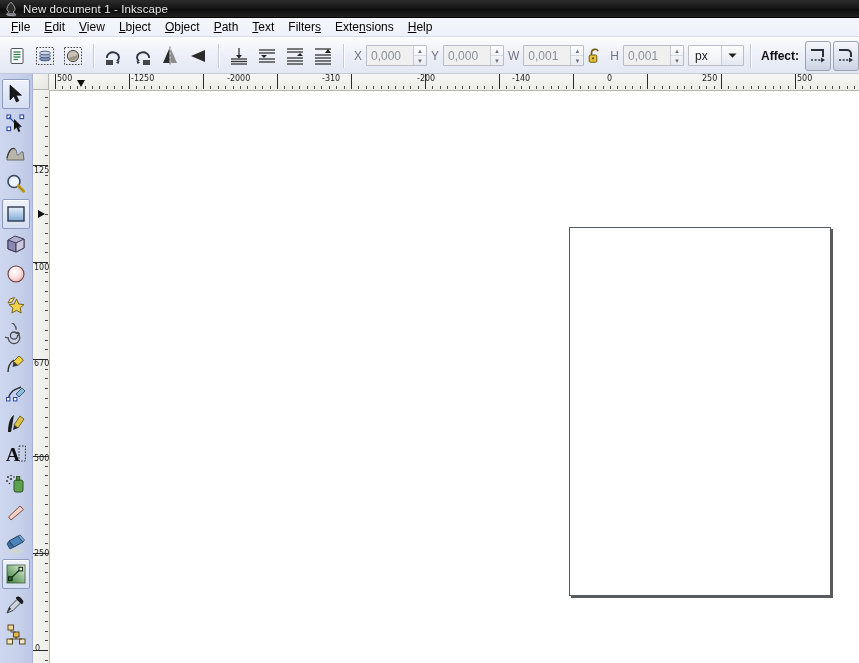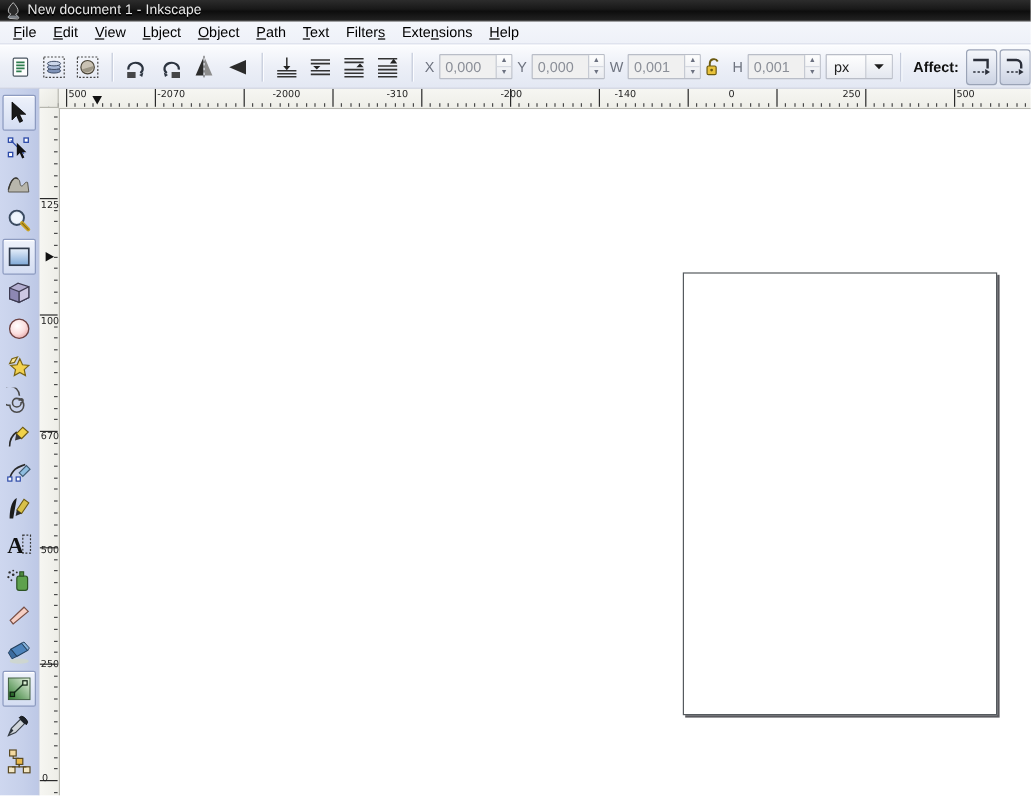--- a/index.html
+++ b/index.html
@@ -755,21 +755,21 @@
       <div class="tick" style="left: 762px; width: 1px; height: 15px; top: 0px; background: rgb(42, 42, 42);"></div>
       <div class="tick" style="left: 769px; width: 1px; height: 3px; top: 12px; background: rgb(74, 74, 74);"></div>
       <div class="tick" style="left: 777px; width: 1px; height: 3px; top: 12px; background: rgb(74, 74, 74);"></div>
       <div class="tick" style="left: 784px; width: 1px; height: 3px; top: 12px; background: rgb(74, 74, 74);"></div>
       <div class="tick" style="left: 792px; width: 1px; height: 3px; top: 12px; background: rgb(74, 74, 74);"></div>
       <div class="tick" style="left: 799px; width: 1px; height: 3px; top: 12px; background: rgb(74, 74, 74);"></div>
       <div class="tick" style="left: 806px; width: 1px; height: 3px; top: 12px; background: rgb(74, 74, 74);"></div>
       <div class="tick" style="left: 814px; width: 1px; height: 3px; top: 12px; background: rgb(74, 74, 74);"></div>
       <div class="tick" style="left: 821px; width: 1px; height: 3px; top: 12px; background: rgb(74, 74, 74);"></div>
       <div class="rlabel" style="left: 24px;">500</div>
-      <div class="rlabel" style="left: 98px;">-2070</div>
+      <div class="rlabel" style="left: 98px;">-1250</div>
       <div class="rlabel" style="left: 194px;">-2000</div>
       <div class="rlabel" style="left: 289px;">-310</div>
       <div class="rlabel" style="left: 384px;">-200</div>
       <div class="rlabel" style="left: 479px;">-140</div>
       <div class="rlabel" style="left: 574px;">0</div>
       <div class="rlabel" style="left: 669px;">250</div>
       <div class="rlabel" style="left: 764px;">500</div>
       <div style="position: absolute; left: 44px; top: 6px; width: 0px; height: 0px; border-left: 4px solid transparent; border-right: 4px solid transparent; border-top: 7px solid rgb(17, 17, 17);"></div>
     </div>
   <div class="vruler" id="vruler">

